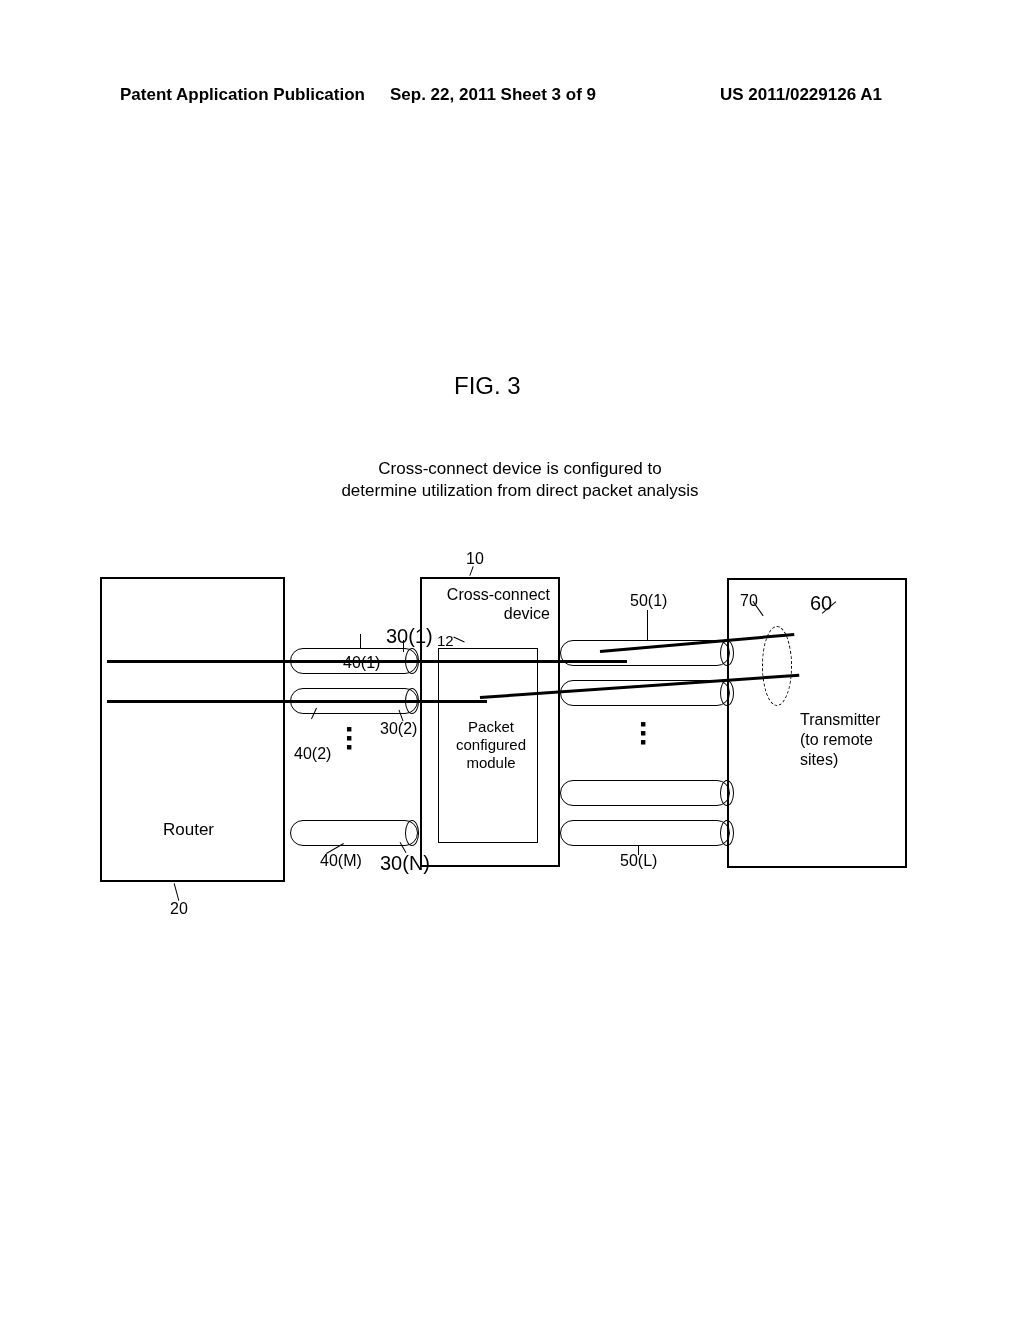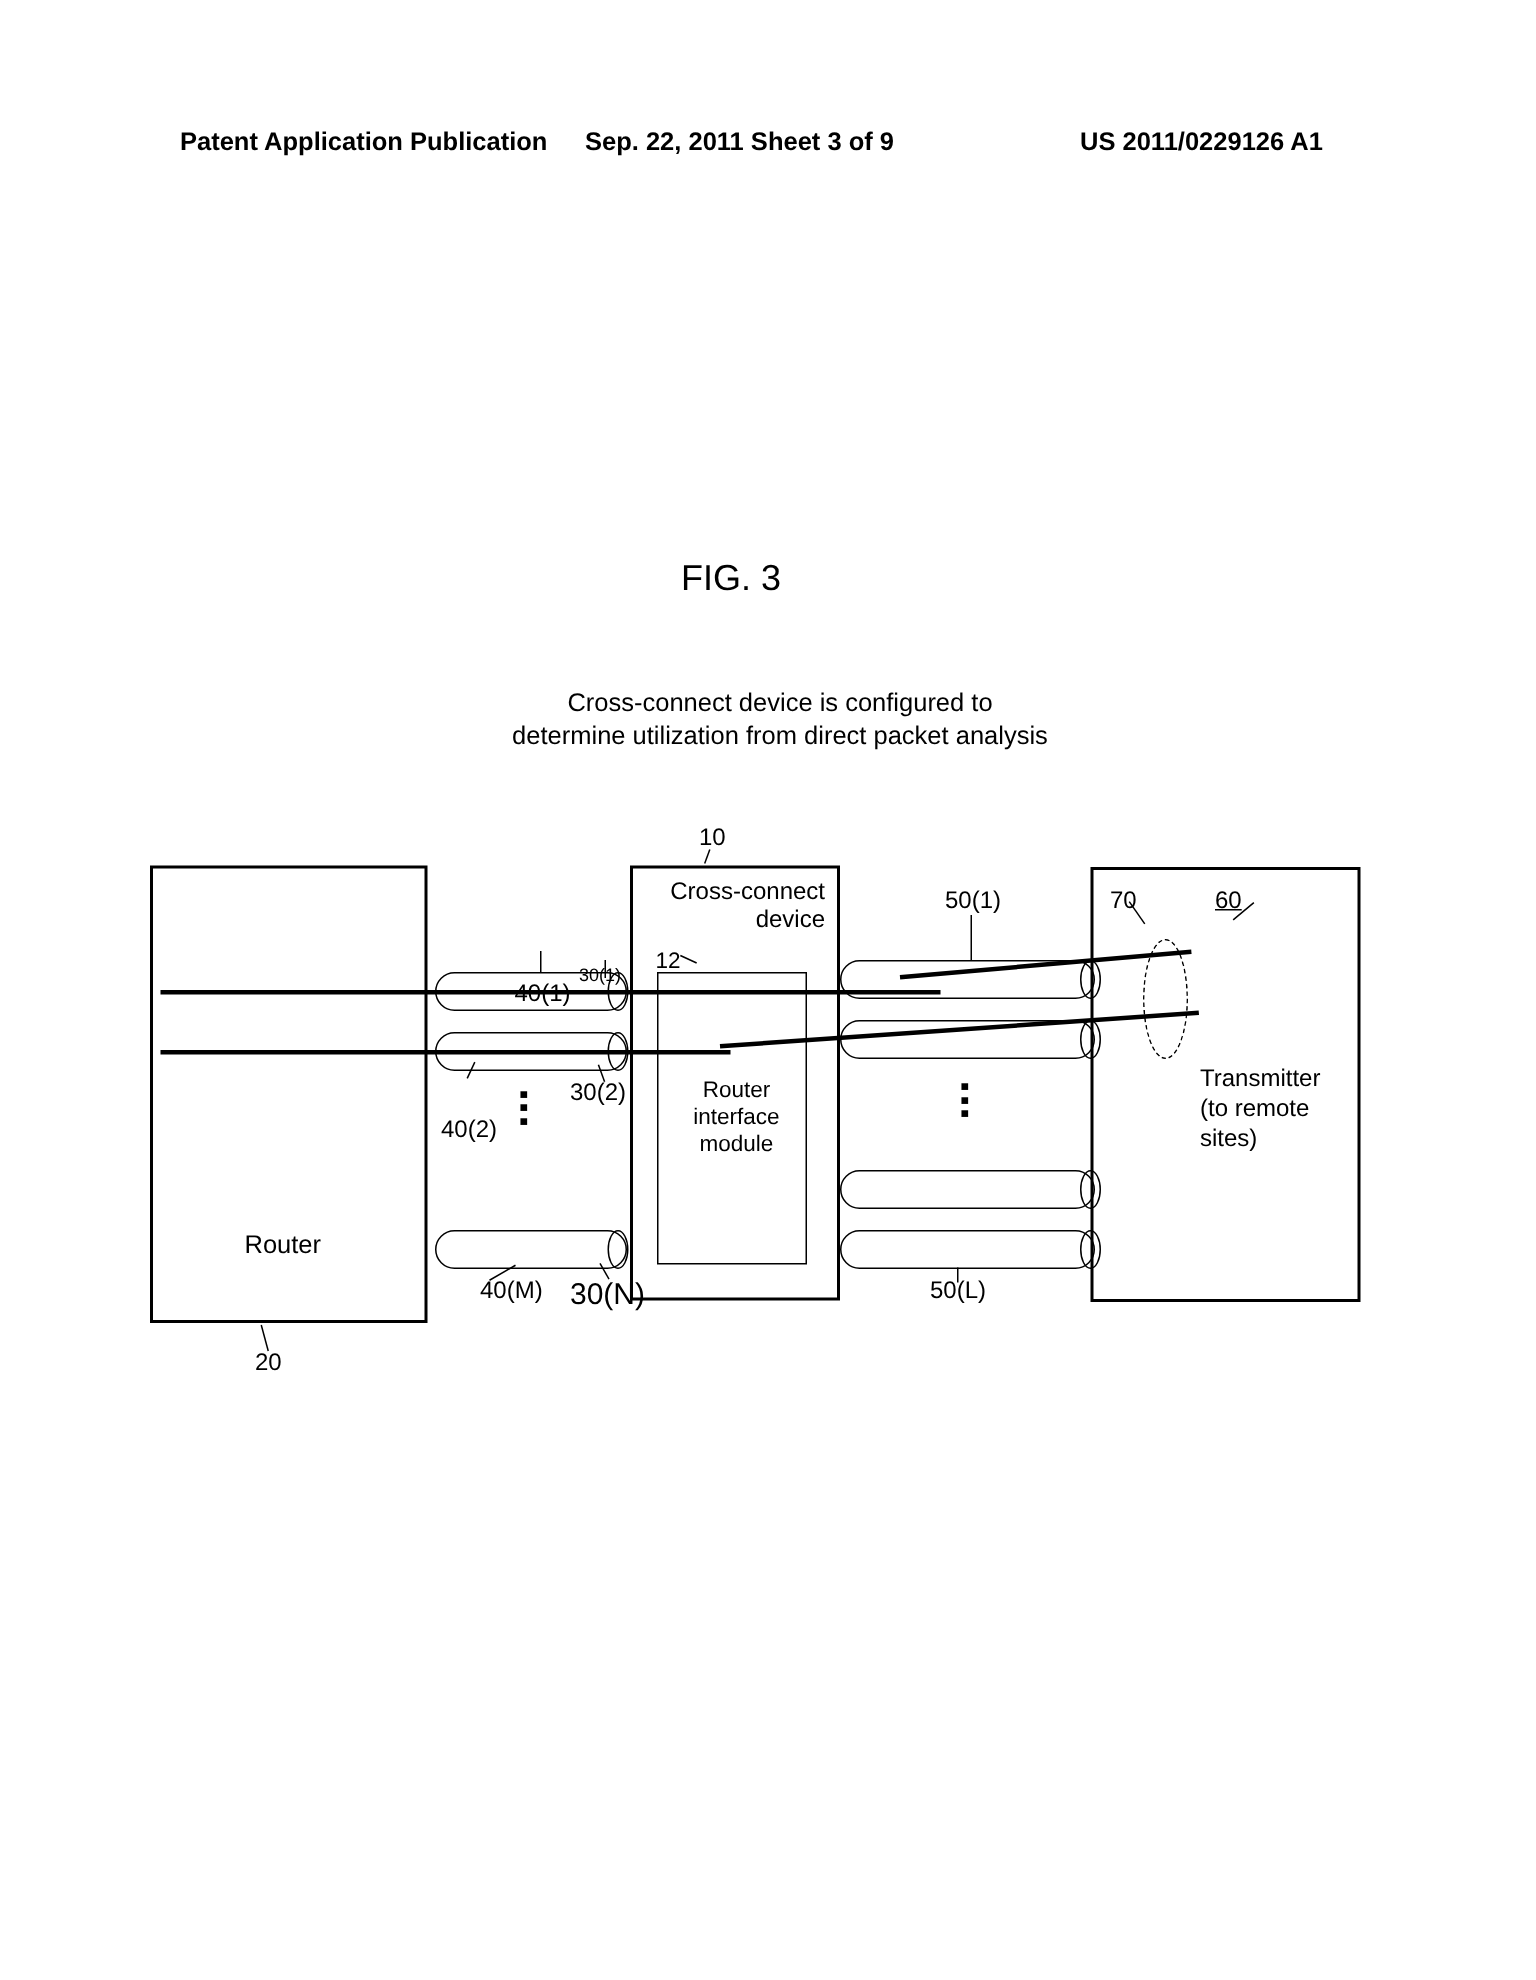--- a/index.html
+++ b/index.html
@@ -219,23 +219,23 @@
     .leader-40-1 {
       position: absolute;
       top: 84px;
       left: 260px;
       width: 1px;
       height: 14px;
       border-left: 1px solid black;
     }
     .label-30-1 {
       position: absolute;
-      top: 93px;
+      top: 75px;
       left: 286px;
-      font-size: 12px;
+      font-size: 20px;
     }
     .leader-30-1 {
       position: absolute;
       top: 90px;
       left: 303px;
       width: 1px;
       height: 12px;
       border-left: 1px solid black;
     }
     .label-40-2 {
@@ -333,22 +333,21 @@
       top: 58px;
       left: 649px;
       width: 18px;
       border-top: 1px solid black;
       transform: rotate(55deg);
     }
     .label-60 {
       position: absolute;
       top: 42px;
       left: 710px;
-      font-size: 16px;
-      text-decoration: underline;
+      font-size: 20px;
     }
     .leader-60 {
       position: absolute;
       top: 57px;
       left: 720px;
       width: 18px;
       border-top: 1px solid black;
       transform: rotate(-40deg);
     }
     .label-20 {
@@ -395,21 +394,21 @@
 
   <div class="router-box"></div>
   <div class="router-label">Router</div>
 
   <div class="cross-connect-box"></div>
   <div class="cross-connect-label">Cross-connect device</div>
 
   <div class="label-12">12</div>
   <div class="leader-12"></div>
   <div class="packet-module-box"></div>
-  <div class="packet-module-label">Router interface module</div>
+  <div class="packet-module-label">Packet configured module</div>
 
   <div class="transmitter-box"></div>
   <div class="transmitter-label">Transmitter (to remote sites)</div>
   <div class="dashed-oval"></div>
 
   <div class="pipe pipe-left-1"></div>
   <div class="pipe-end pipe-left-end-1"></div>
   <div class="pipe pipe-left-2"></div>
   <div class="pipe-end pipe-left-end-2"></div>
   <div class="pipe pipe-left-n"></div>

